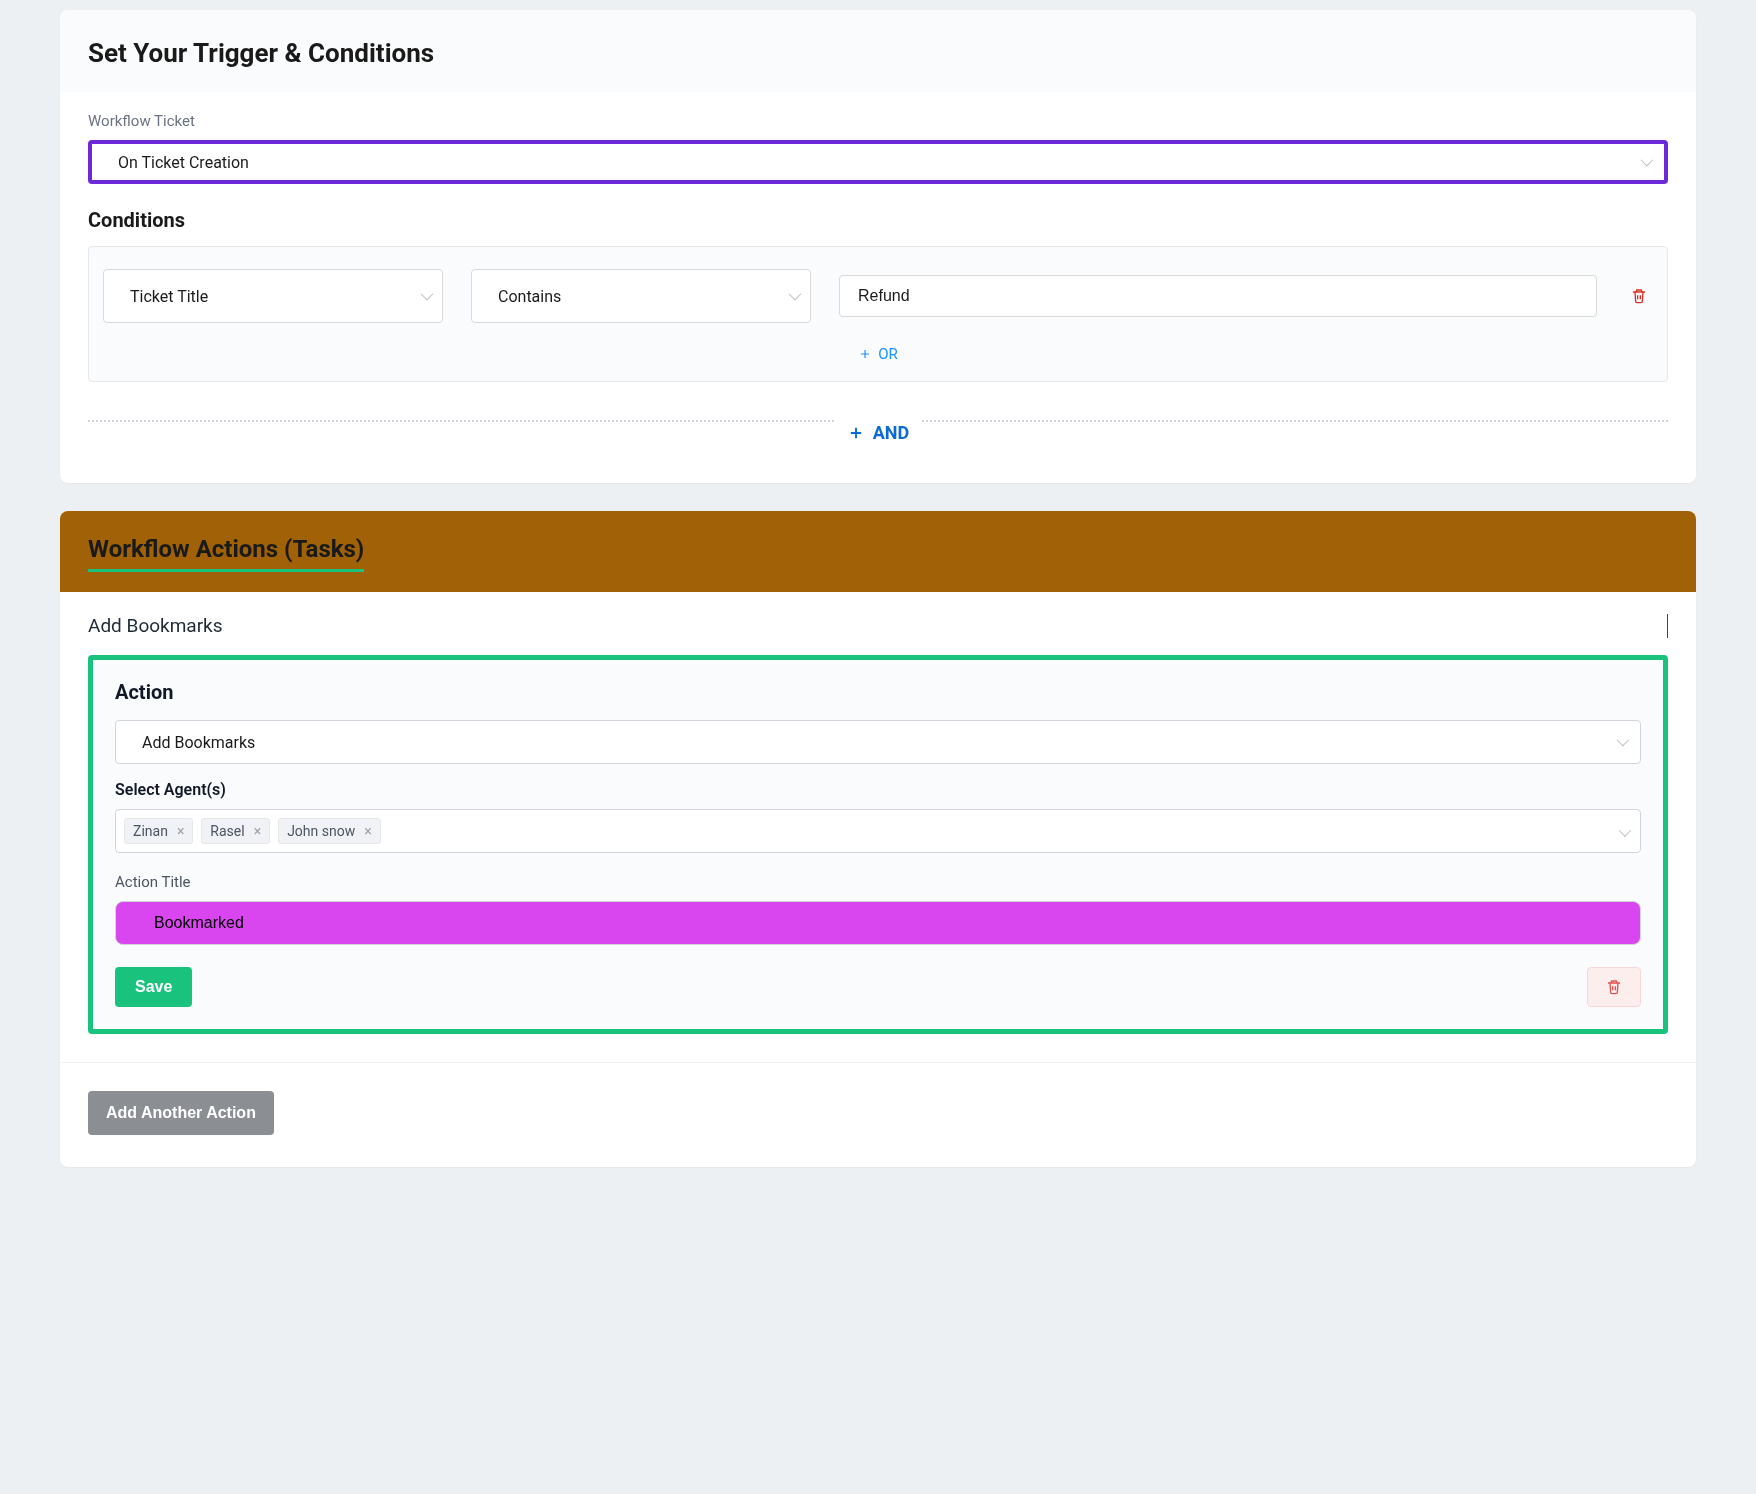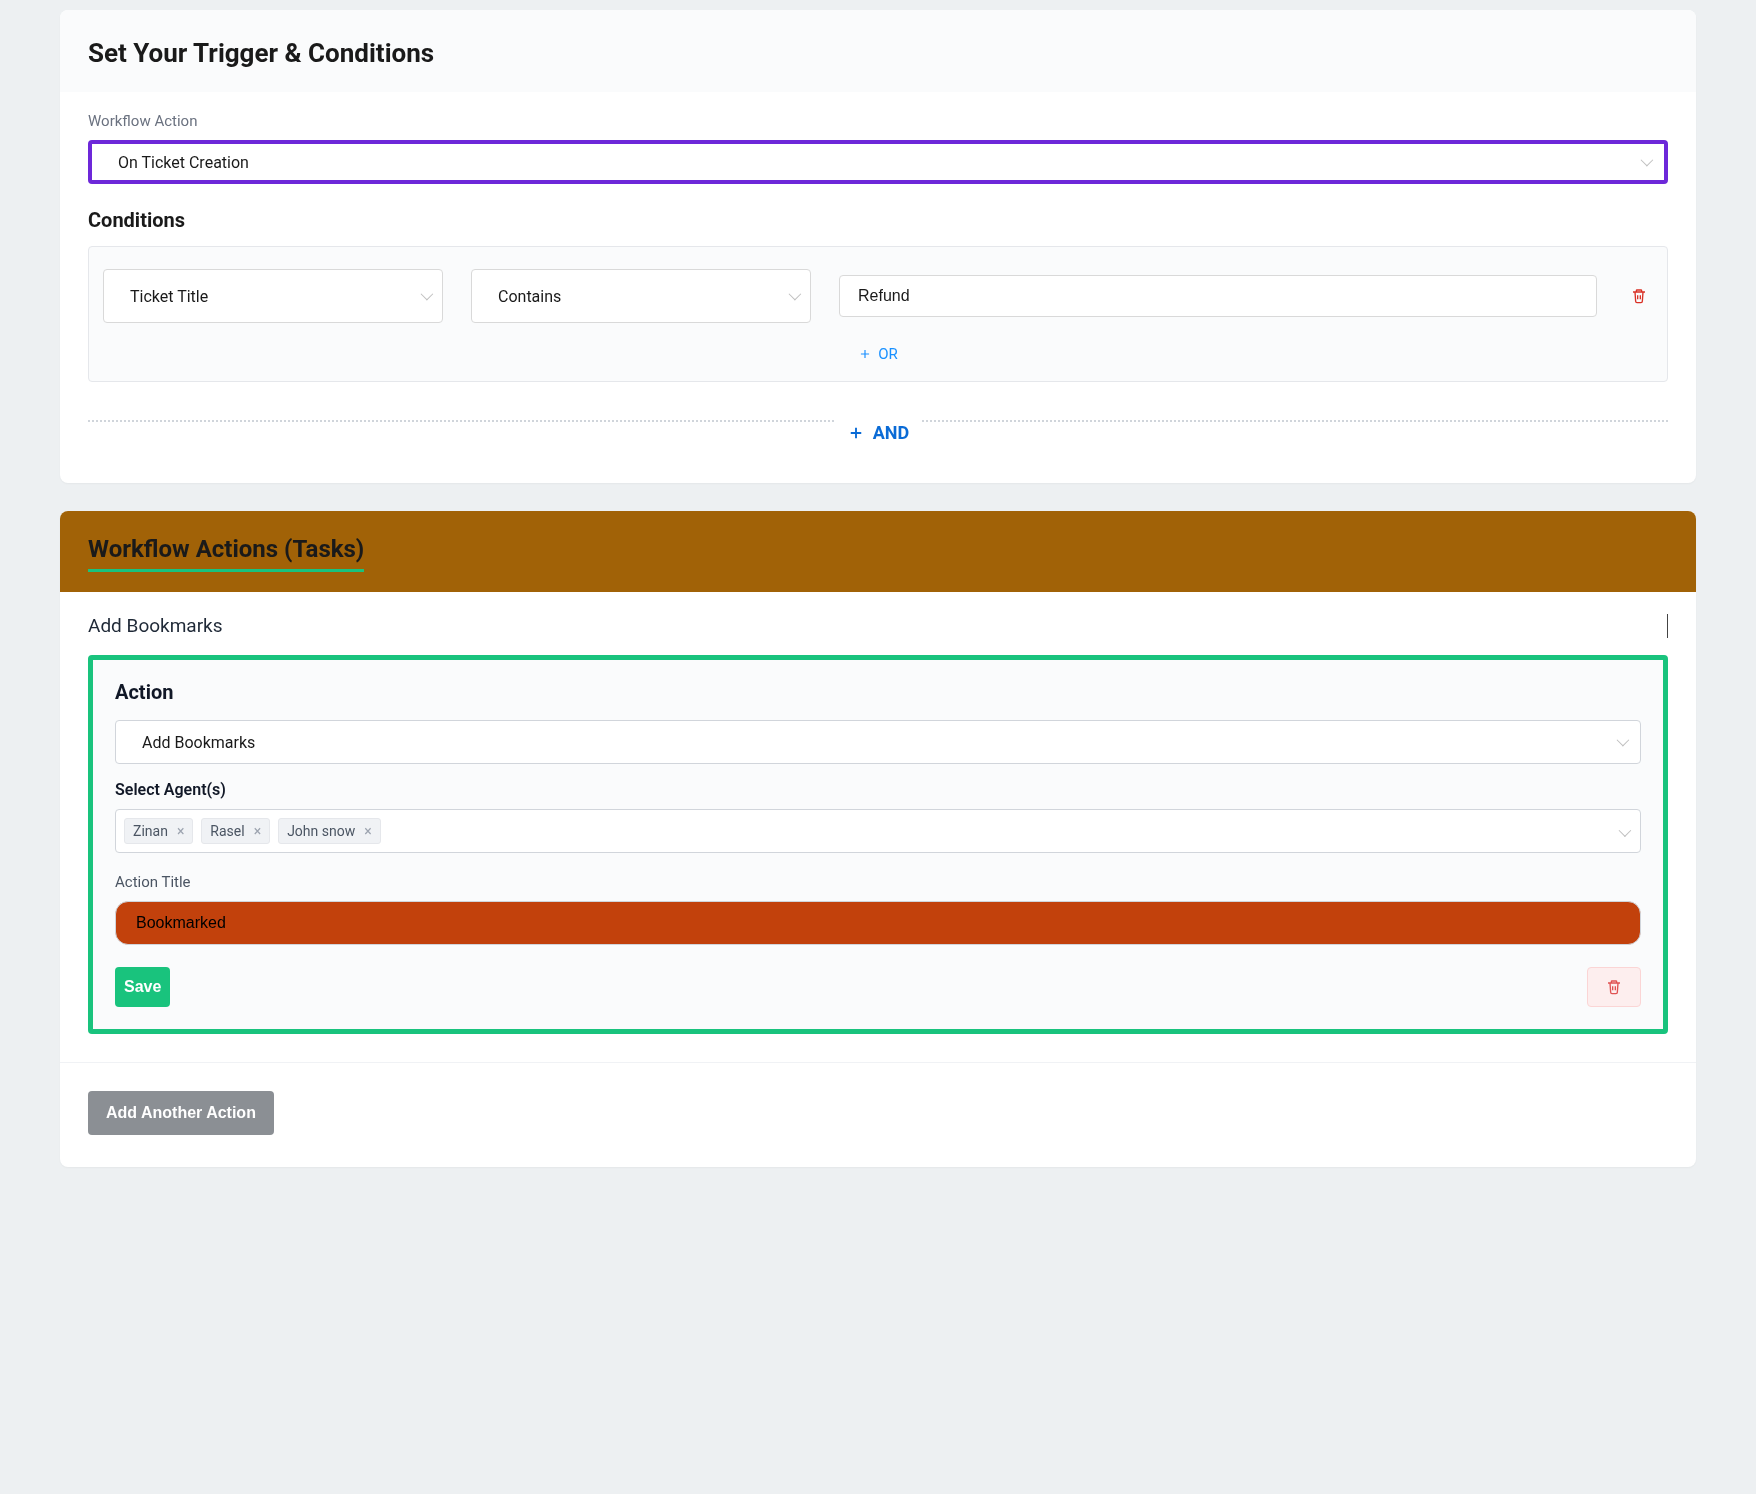--- a/index.html
+++ b/index.html
@@ -199,27 +199,27 @@
       padding: 6px 40px 6px 8px; flex-wrap: wrap; position: relative; cursor: text;
     }
     .multi .chev-container { position:absolute; right:12px; top:50%; transform:translateY(-50%); color:#bfbfbf;}
     .tag {
       background: #f0f2f5; border: 1px solid #e5e7eb; border-radius: 3px;
       padding: 4px 8px; font-size: 14px; color: #4b5563;
       display:inline-flex; align-items:center; gap:9px;
     }
     .tag-x { color:#9ca3af; cursor:pointer; font-size:14px; line-height:1; }
     .ap-input {
-      width:100%; height:44px; border:1px solid #d1d5db; border-radius:13px;
-      padding: 0 20px; font-size:16px; outline:none; background:#c2410c;
+      width:100%; height:44px; border:1px solid #d1d5db; border-radius:8px;
+      padding: 0 38px; font-size:16px; outline:none; background:#d946ef;
     }
     .ap-actions { display:flex; justify-content:space-between; align-items:center; margin-top:22px;}
     .save-btn {
       background:#19c37d; color:#fff; border:none; border-radius:4px;
-      height:40px; padding: 0 9px; font-size:16px; font-weight:600; cursor:pointer;
+      height:40px; padding: 0 20px; font-size:16px; font-weight:600; cursor:pointer;
     }
     .del-btn {
       background:#fdeeee; border:1px solid #fbd5d5; border-radius:4px;
       width:54px; height:40px; display:flex; align-items:center; justify-content:center;
       color:#e05252; cursor:pointer;
     }
     .del-btn svg { width:16px; height:18px;}
     .add-another-wrap { padding: 28px 28px 32px; border-top: 1px solid #f0f2f5;}
     .add-another {
       background:#8b8f94; color:#fff; border:none; border-radius:4px;
@@ -228,21 +228,21 @@
   </style>
 </head>
 <body>
 
 <div class="card">
   <div class="card-header">
     <h2>Set Your Trigger &amp; Conditions</h2>
   </div>
   <div class="card-body">
 
-    <div class="label">Workflow Action</div>
+    <div class="label">Workflow Ticket</div>
     <div class="select">
       <span>On Ticket Creation</span>
       <span class="select-arrow"><span class="chev"></span></span>
     </div>
 
     <div class="section-title">Conditions</div>
 
     <div class="conditions-box">
       <div class="cond-row">
         <div class="cond-select" style="width:340px">

